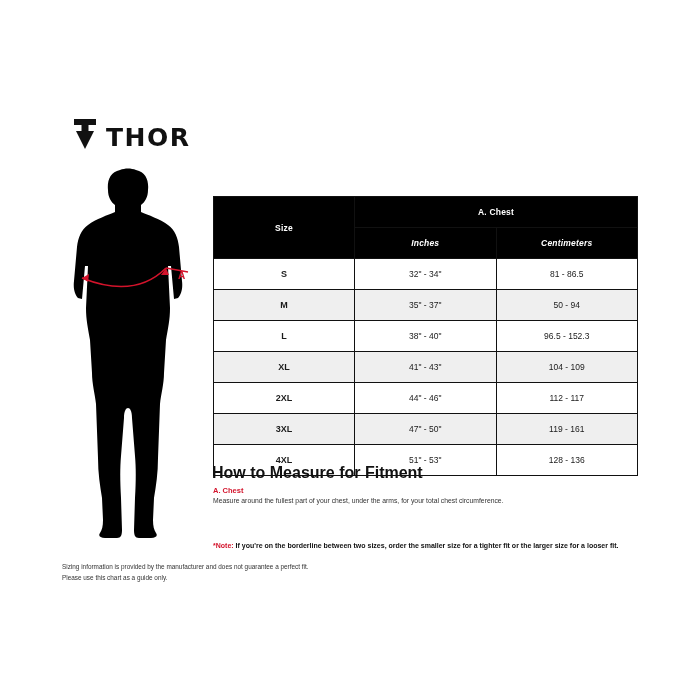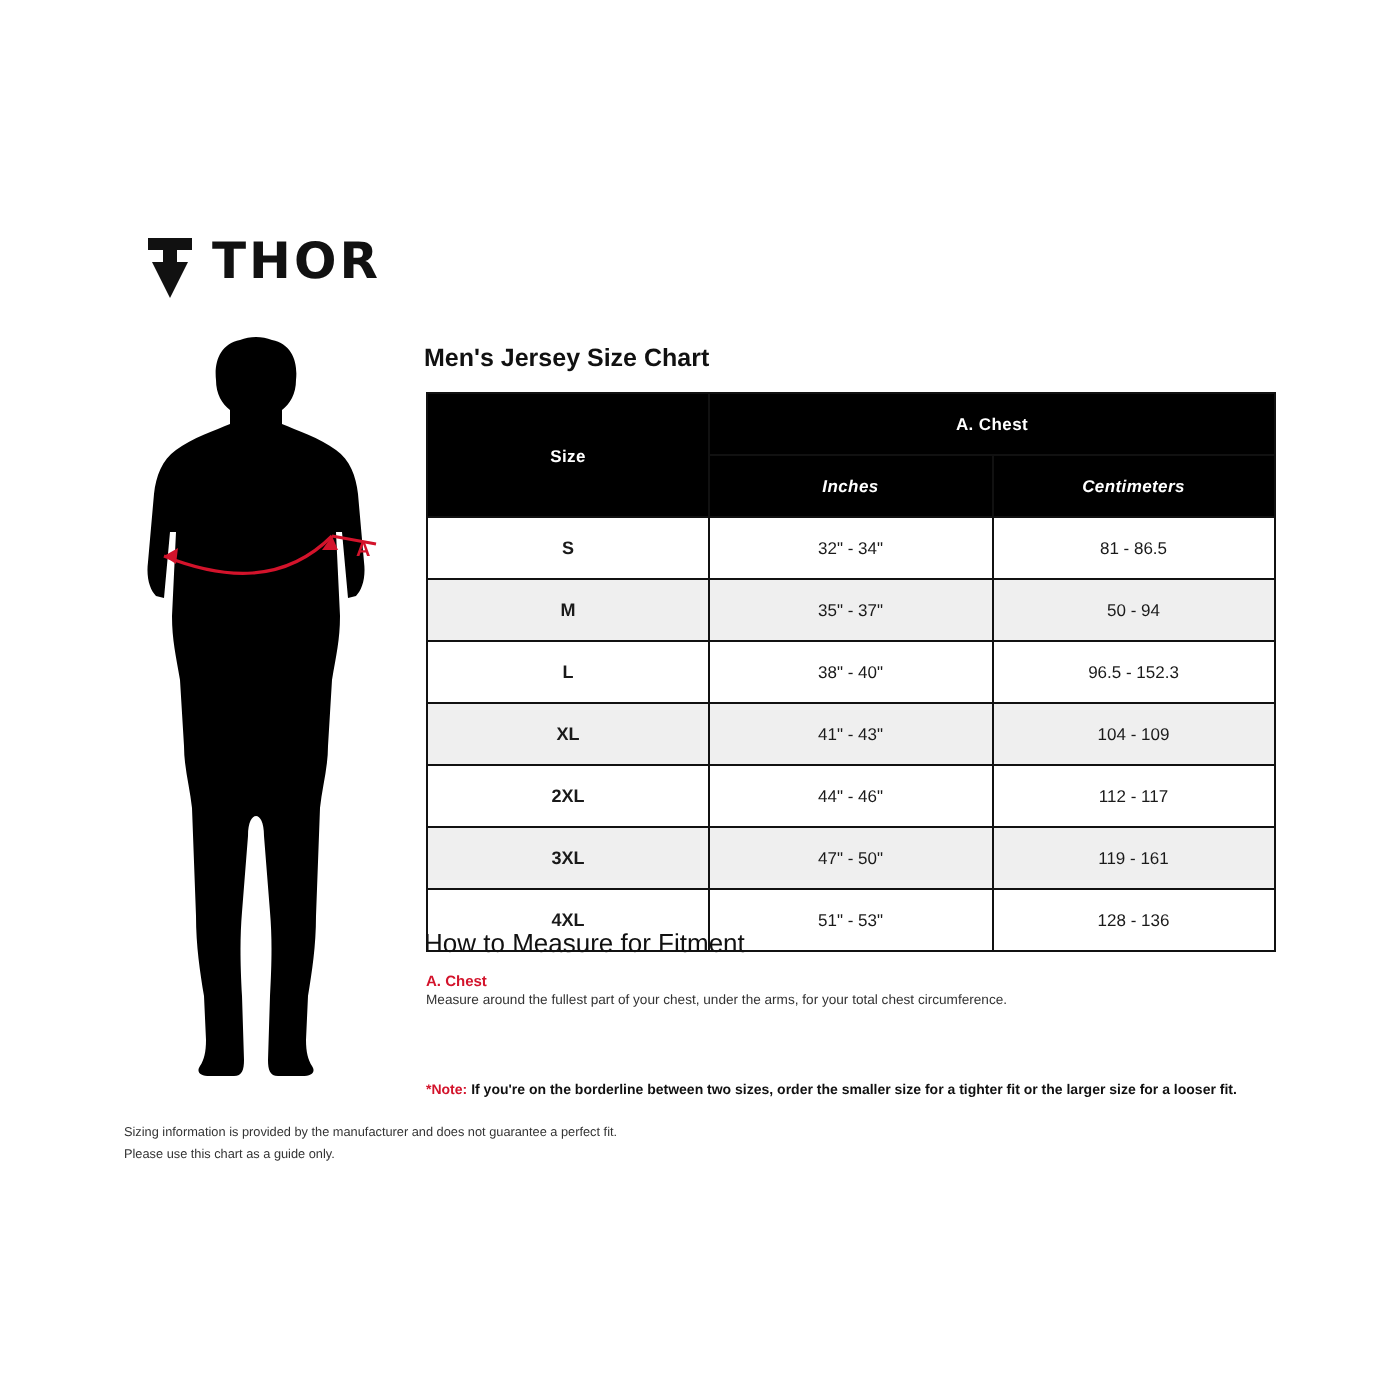--- a/index.html
+++ b/index.html
@@ -22,21 +22,21 @@
     width: 700px;
     height: 700px;
   }
 
   
   .brand {
     position: absolute;
     left: 72px;
     top: 118px;
     display: flex;
-    align-items: flex-start;
+    align-items: flex-end;
     gap: 8px;
   }
   .brand-mark {
     width: 26px;
     height: 32px;
     position: relative;
   }
   .brand-word {
     font-family: "DejaVu Sans", sans-serif;
     font-weight: bold;
@@ -122,22 +122,22 @@
   }
   .size-table tbody tr.alt td.size-cell {
     background: #efefef;
   }
 
   
   .howto-title {
     position: absolute;
     left: 212px;
     top: 464px;
-    font-size: 13px;
-    font-weight: normal;
+    font-size: 16px;
+    font-weight: bold;
     color: #111111;
   }
   .howto-sub {
     position: absolute;
     left: 213px;
     top: 486px;
     font-size: 7.5px;
     font-weight: bold;
     color: #d3132b;
   }
@@ -198,21 +198,20 @@
       <g stroke="#d3132b" stroke-width="1.6" fill="none">
         <path d="M20 110 C50 122 80 124 104 100"></path>
       </g>
       <polygon points="20,110 27,106 26,114" fill="#d3132b"></polygon>
       <polygon points="104,100 99,107 107,107" fill="#d3132b"></polygon>
       <path d="M104 100 L126 104" stroke="#d3132b" stroke-width="1.4" fill="none"></path>
     </svg>
   </div>
   <div class="measure-label">A</div>
 
-  <div class="chart-title">Men's Jersey Size Chart</div>
 
   <table class="size-table">
     <thead>
       <tr>
         <th class="th-size" rowspan="2">Size</th>
         <th class="th-group" colspan="2">A. Chest</th>
       </tr>
       <tr>
         <th class="sub-inch">Inches</th>
         <th class="sub-cm">Centimeters</th>

